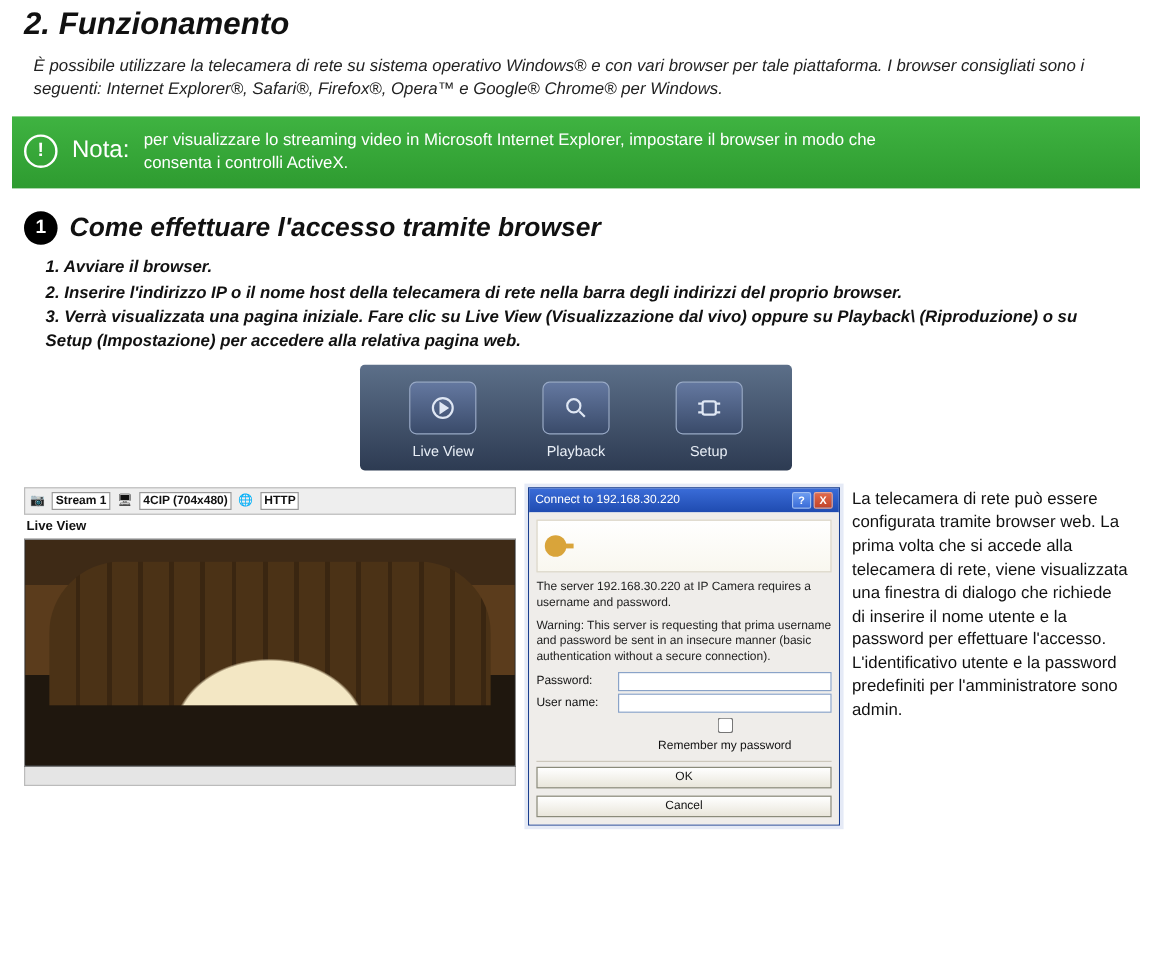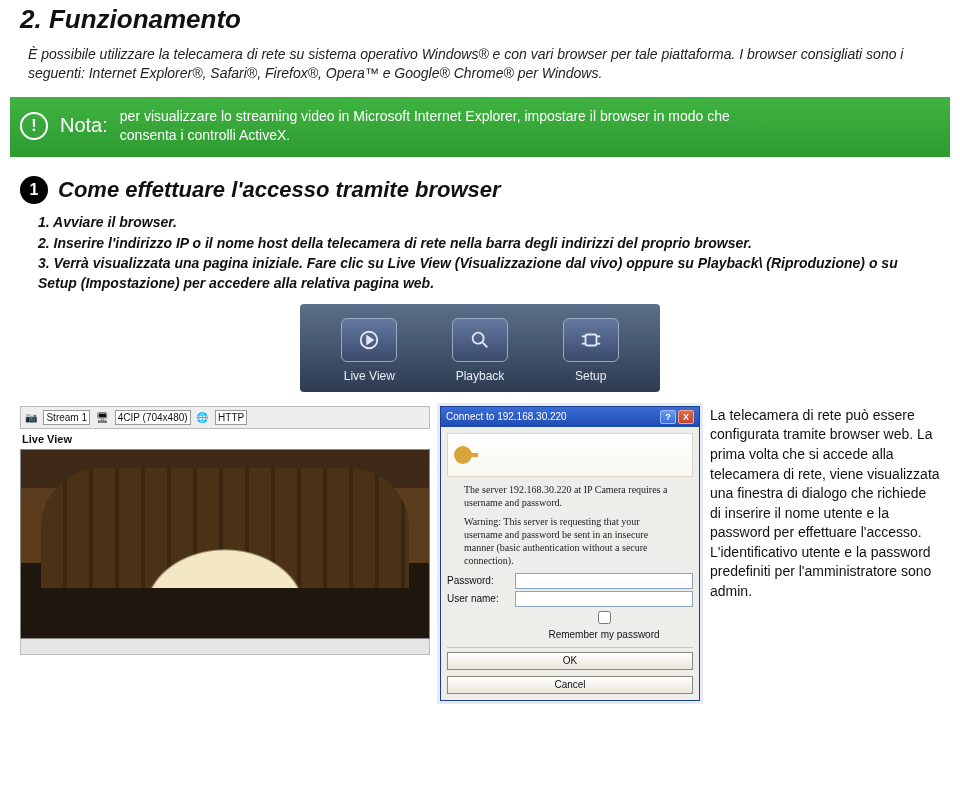--- a/index.html
+++ b/index.html
@@ -120,20 +120,21 @@
     padding: 3px 4px;
     display: flex;
     align-items: center;
     gap: 6px;
   }
   .lv-sel {
     border: 1px solid #999;
     background: #fff;
     font-size: 10px;
     padding: 0 2px;
+    font-weight: bold;
   }
   .lv-title {
     font-size: 11px;
     font-weight: bold;
     margin: 3px 2px 2px;
   }
   .lv-frame {
     width: 410px;
     height: 190px;
     border: 1px solid #888;
@@ -185,21 +186,21 @@
   }
   .dlg-banner {
     height: 44px;
     background: linear-gradient(#fff,#f9f7ef);
     border: 1px solid #ddd8c9;
     margin-bottom: 6px;
     display:flex; align-items:center; padding:0 6px; gap:4px;
   }
   .key { width:18px; height:18px; background:#d9a43a; border-radius:50%; position:relative; }
   .key::after { content:""; position:absolute; left:14px; top:7px; width:10px; height:4px; background:#d9a43a; }
-  .dlg-text { margin: 2px 17px 6px; color:#222; line-height:1.3;font-family:Liberation Serif, serif; }
+  .dlg-text { margin: 2px 0 6px; color:#222; line-height:1.3; }
   .dlg-row { display:flex; align-items:center; margin:2px 0; }
   .dlg-row label { width:68px; }
   .dlg-input { flex:1; border:1px solid #8aa3c8; height:16px; background:#fff; font-size:10px; padding:0 2px; }
   .dlg-check { display:flex; align-items:center; gap:4px; margin:4px 0 6px 68px;flex-direction:column; }
   .dlg-btns { display:flex; justify-content:flex-end; gap:6px; padding-top:4px; border-top:1px solid #ccc7bb;flex-direction:column; }
   .dlg-btn { min-width:56px; height:18px; border:1px solid #8a8a7a; background:linear-gradient(#fff,#e9e6db); font-size:10px; display:flex;align-items:center;justify-content:center; }
 
   .right-text {
     flex: 1;
     font-size: 14px;
@@ -286,21 +287,21 @@
       <span class="dlg-title-right">
         <span class="dlg-tb">?</span>
         <span class="dlg-tb close">X</span>
       </span>
     </div>
     <div class="dlg-body">
       <div class="dlg-banner">
         <div class="key"></div>
       </div>
       <div class="dlg-text">The server 192.168.30.220 at IP Camera requires a username and password.</div>
-      <div class="dlg-text">Warning: This server is requesting that your username and password be sent in an insecure manner (basic authentication without a secure connection).</div>
+      <div class="dlg-text">Warning: This server is requesting that prima username and password be sent in an insecure manner (basic authentication without a secure connection).</div>
       <div class="dlg-row">
         <label>Password:</label>
         <input class="dlg-input" type="password" style="">
       </div>
       <div class="dlg-row">
         <label>User name:</label>
         <input class="dlg-input" value="" style="">
       </div>
       <div class="dlg-check">
         <input type="checkbox" style="">

